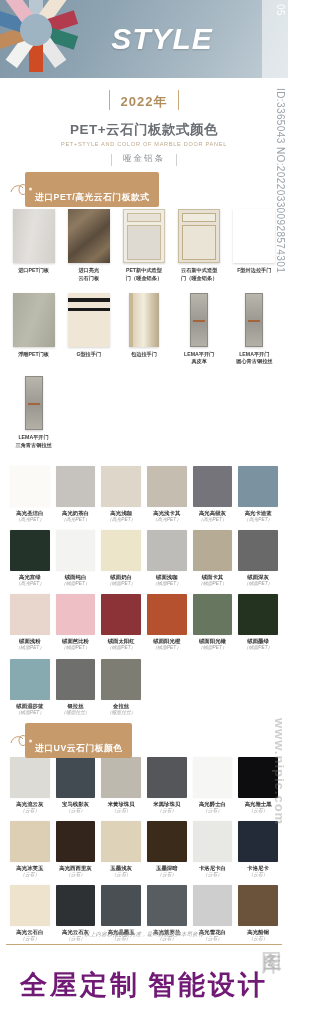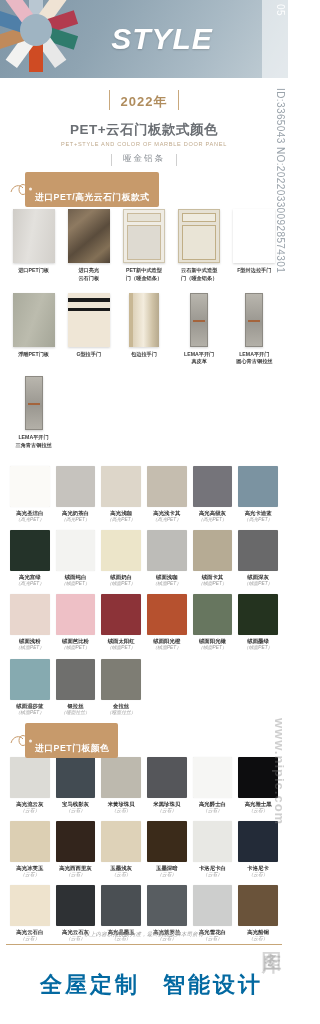--- a/index.html
+++ b/index.html
@@ -114,21 +114,21 @@
     position:absolute;left:0;right:0;bottom:86px;text-align:center;
     font-size:5.4px;color:#9a9a9a;font-style:italic;letter-spacing:.3px;
   }
   .rule{position:absolute;left:6px;right:6px;bottom:79px;height:1px;background:#c7a678;}
   .footer{
     position:absolute;left:0;right:0;bottom:0;height:78px;
     display:flex;align-items:center;justify-content:center;gap:8px;
     background:#fff;
   }
   .f-txt{
-    font-size:22px;font-weight:bold;color:#0369a1;letter-spacing:3px;margin-left:15px;
+    font-size:27px;font-weight:bold;color:#701a75;letter-spacing:3px;
   }
   .qr{
     width:52px;height:52px;background:#2a3140;color:#fff;
     display:flex;align-items:center;justify-content:center;
     font-size:11px;font-weight:bold;letter-spacing:1px;
     border:2px solid #e9e9e9;box-sizing:border-box;
   }
   .wm-side{
     position:absolute;right:1px;bottom:96px;width:20px;height:210px;
     writing-mode:vertical-rl;color:rgba(130,130,130,.38);
@@ -371,21 +371,21 @@
         <div class="sw-n">金拉丝</div>
         <div class="sw-t">（哑面拉丝）</div>
       </div>
     </div>
 
   <div class="sec">
     <svg class="tag-rope" viewBox="0 0 18 13">
       <path d="M1 9 C3 2, 10 1, 13 5" stroke="#c79a6b" stroke-width="1" fill="none"></path>
       <ellipse cx="13" cy="6.5" rx="4" ry="5" stroke="#c79a6b" stroke-width="1" fill="none"></ellipse>
     </svg>
-    <span class="tag-label">进口PET门板颜色</span>
+    <span class="tag-label">进口UV云石门板颜色</span>
   </div>
   <div class="sw-grid">
       <div class="sw-cell">
         <div class="sw" style="background: rgb(220, 219, 214);"></div>
         <div class="sw-n">高光流云灰</div>
         <div class="sw-t">（云石）</div>
       </div>
       <div class="sw-cell">
         <div class="sw" style="background: rgb(66, 75, 82);"></div>
         <div class="sw-n">宝马线影灰</div>

